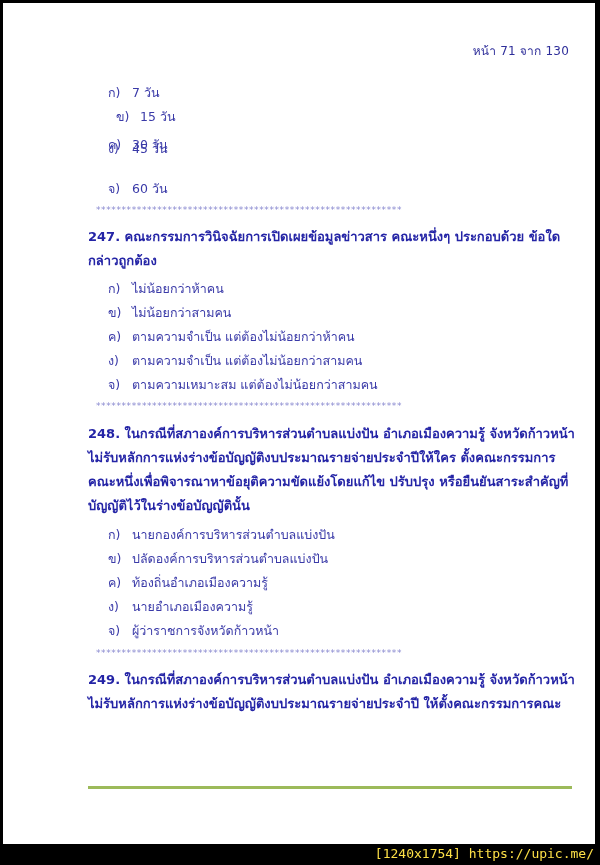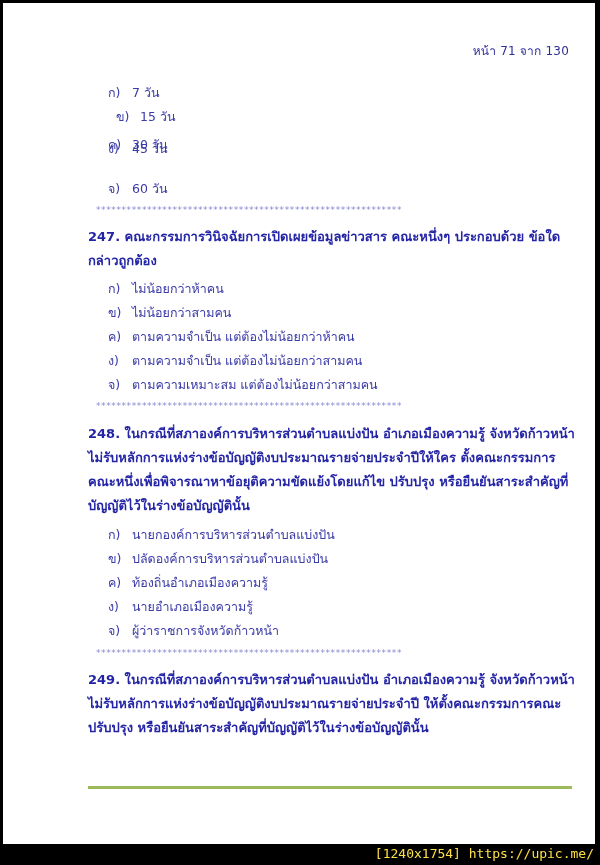--- a/index.html
+++ b/index.html
@@ -176,21 +176,20 @@
     </div>
     <div class="opt" style="top:618px;">
       <span class="lbl">จ)</span><span>ผู้ว่าราชการจังหวัดก้าวหน้า</span>
     </div>
 
     <div class="sep" style="top:645px;">************************************************************</div>
 
     <div class="question" style="top:665px;">
       <span class="q-line">249. ในกรณีที่สภาองค์การบริหารส่วนตำบลแบ่งปัน อำเภอเมืองความรู้ จังหวัดก้าวหน้า</span>
       <span class="q-line">ไม่รับหลักการแห่งร่างข้อบัญญัติงบประมาณรายจ่ายประจำปี ให้ตั้งคณะกรรมการคณะ</span>
-      <span class="q-line">ปรับปรุง หรือยืนยันสาระสำคัญที่บัญญัติไว้ในร่างข้อบัญญัตินั้น</span>
     </div>
 
   </div>
 
   <div class="footer-rule"></div>
 
 </div>
 
 <div class="bottom-bar"></div>
 <div class="watermark">[1240x1754] https://upic.me/</div>

